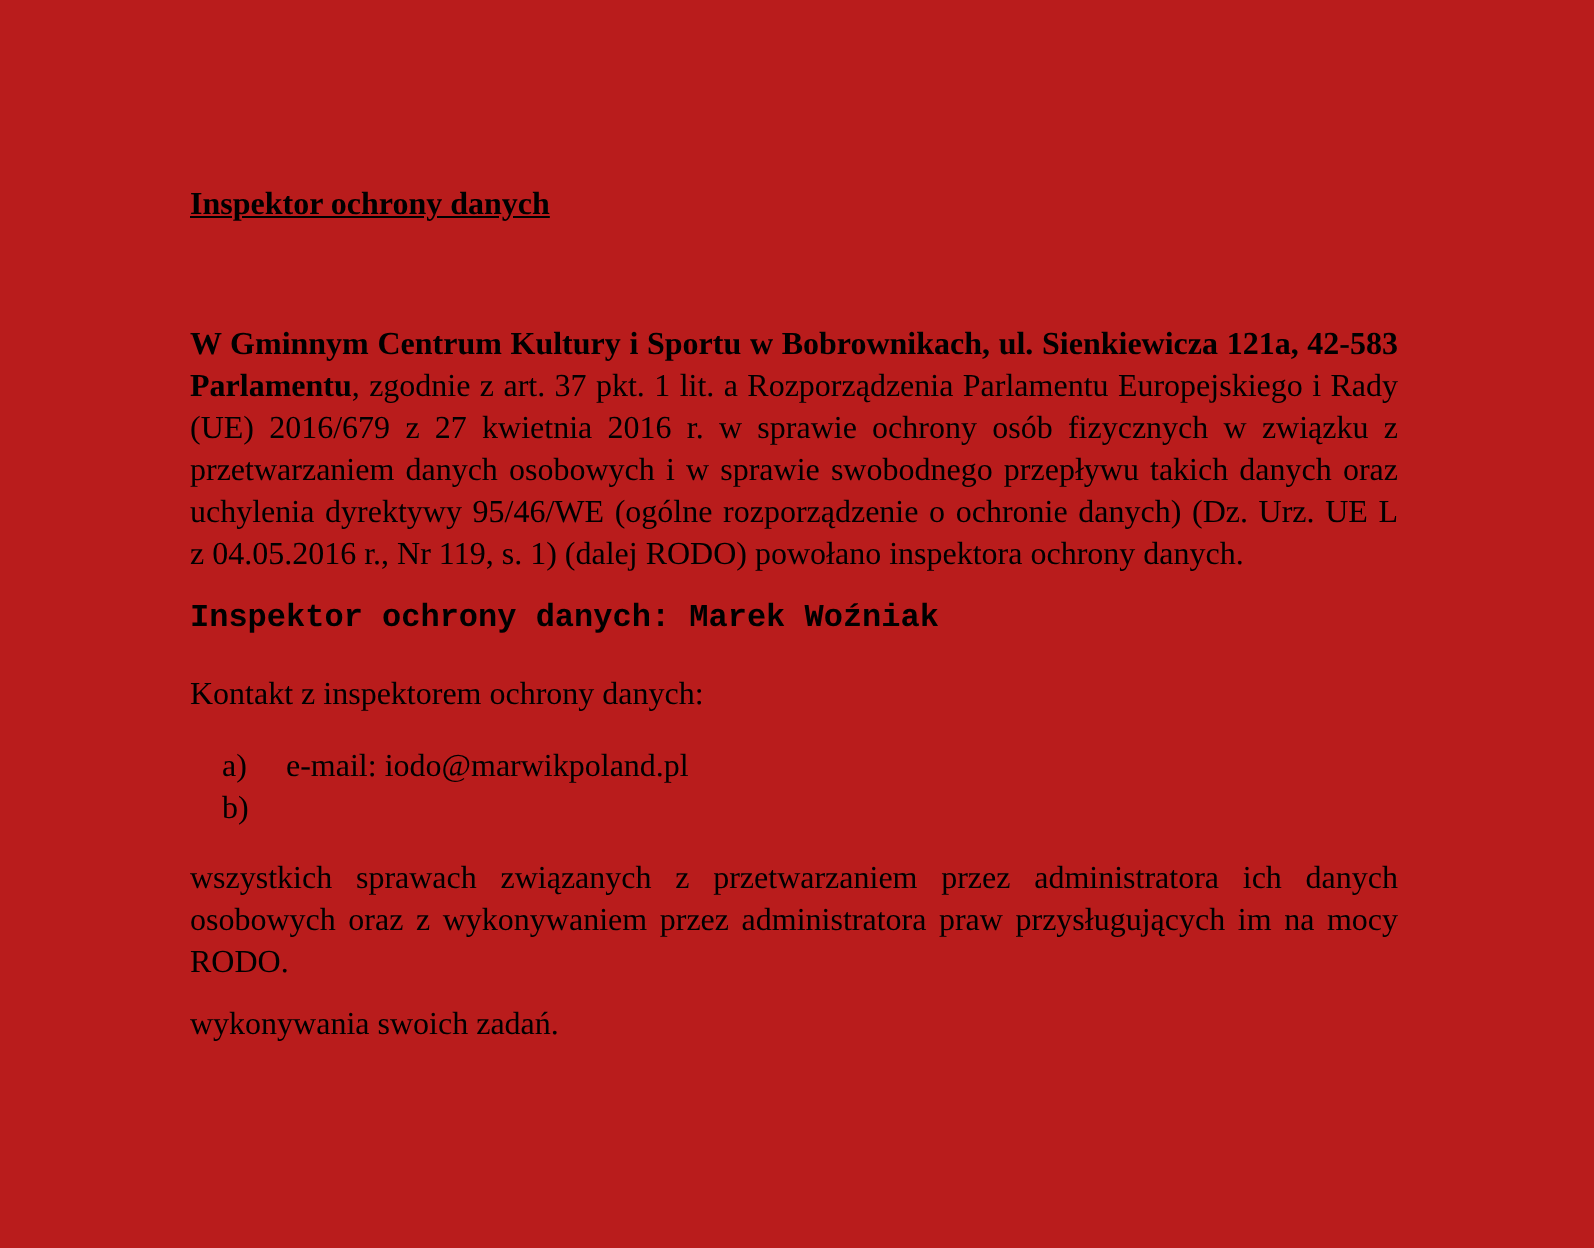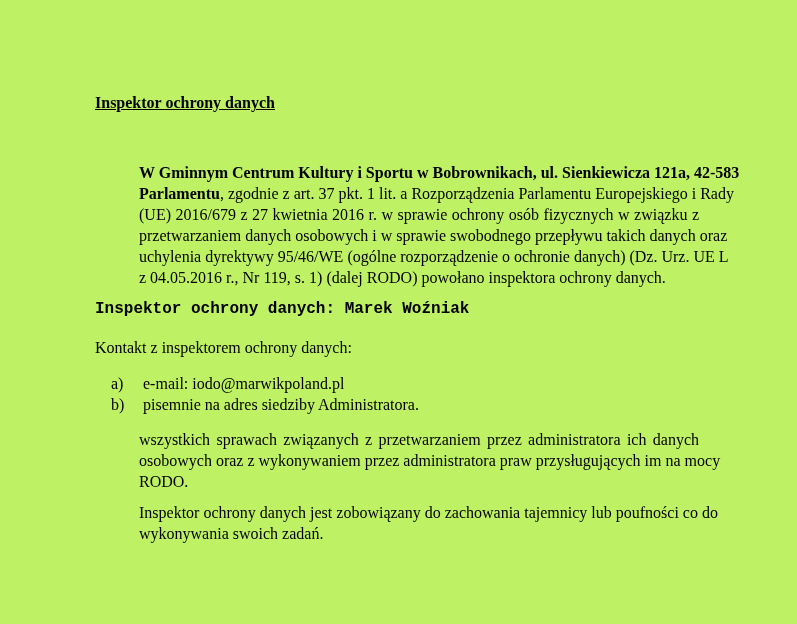--- a/index.html
+++ b/index.html
@@ -1,20 +1,20 @@
 <!DOCTYPE html>
 <html><head>
 <meta charset="utf-8">
 <style>
   html, body { margin: 0; padding: 0; background: #ffffff; }
   .page {
     position: relative;
     width: 797px;
     height: 624px;
-    background: #bef264;
+    background: #b91c1c;
     color: #000000;
     font-family: "Liberation Serif", "DejaVu Serif", serif;
     font-size: 16px;
     line-height: 21px;
     overflow: hidden;
   }
   .content {
     position: absolute;
     left: 95px;
     top: 92px;
@@ -25,21 +25,20 @@
     text-decoration: underline;
     height: 21px;
   }
   .para { margin: 0; }
   .line {
     height: 21px;
     overflow: visible;
     text-align: justify;
     text-align-last: justify;
     white-space: nowrap;
-    margin-left: 44px;
   }
   .line.last {
     text-align: right;
     text-align-last: left;
     white-space: normal;
   }
   .bold { font-weight: bold; }
   #para-intro   { margin-top: 49px; }
   #dpo-line     { margin-top: 11px; font-weight: bold; height: 21px; font-family: Liberation Mono, monospace; }
   #contact-head { margin-top: 17px; height: 21px; }
@@ -73,28 +72,27 @@
         <div class="line"><span>uchylenia dyrektywy 95/46/WE (ogólne rozporządzenie o ochronie danych) (Dz. Urz. UE L</span></div>
         <div class="line last"><span>z 04.05.2016 r., Nr 119, s. 1) (dalej RODO) powołano inspektora ochrony danych.</span></div>
       </div>
 
     <div id="dpo-line">Inspektor ochrony danych: Marek Woźniak</div>
 
     <div id="contact-head">Kontakt z inspektorem ochrony danych:</div>
 
     <div id="contact-list">
         <div class="list-item"><span class="list-marker">a)</span><span>e-mail: iodo@marwikpoland.pl</span></div>
-        <div class="list-item"><span class="list-marker">b)</span><span>pisemnie na adres siedziby Administratora.</span></div>
+        <div class="list-item"><span class="list-marker">b)</span></div>
       </div>
 
     <div class="para" id="para-scope">
         <div class="line"><span>wszystkich sprawach związanych z przetwarzaniem przez administratora ich danych</span></div>
         <div class="line"><span>osobowych oraz z wykonywaniem przez administratora praw przysługujących im na mocy</span></div>
         <div class="line last"><span>RODO.</span></div>
       </div>
 
     <div class="para" id="para-secrecy">
-        <div class="line"><span>Inspektor ochrony danych jest zobowiązany do zachowania tajemnicy lub poufności co do</span></div>
         <div class="line last"><span>wykonywania swoich zadań.</span></div>
       </div>
 
   </div>
 </div>
 
 </body></html>

